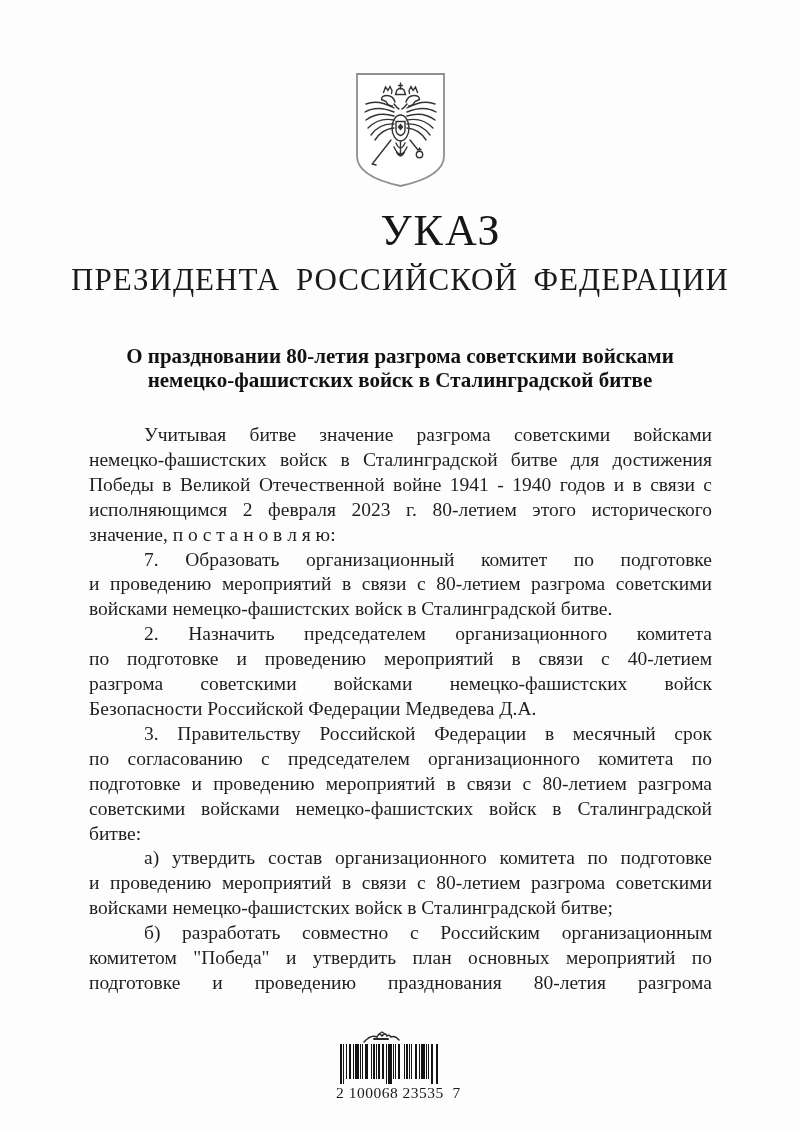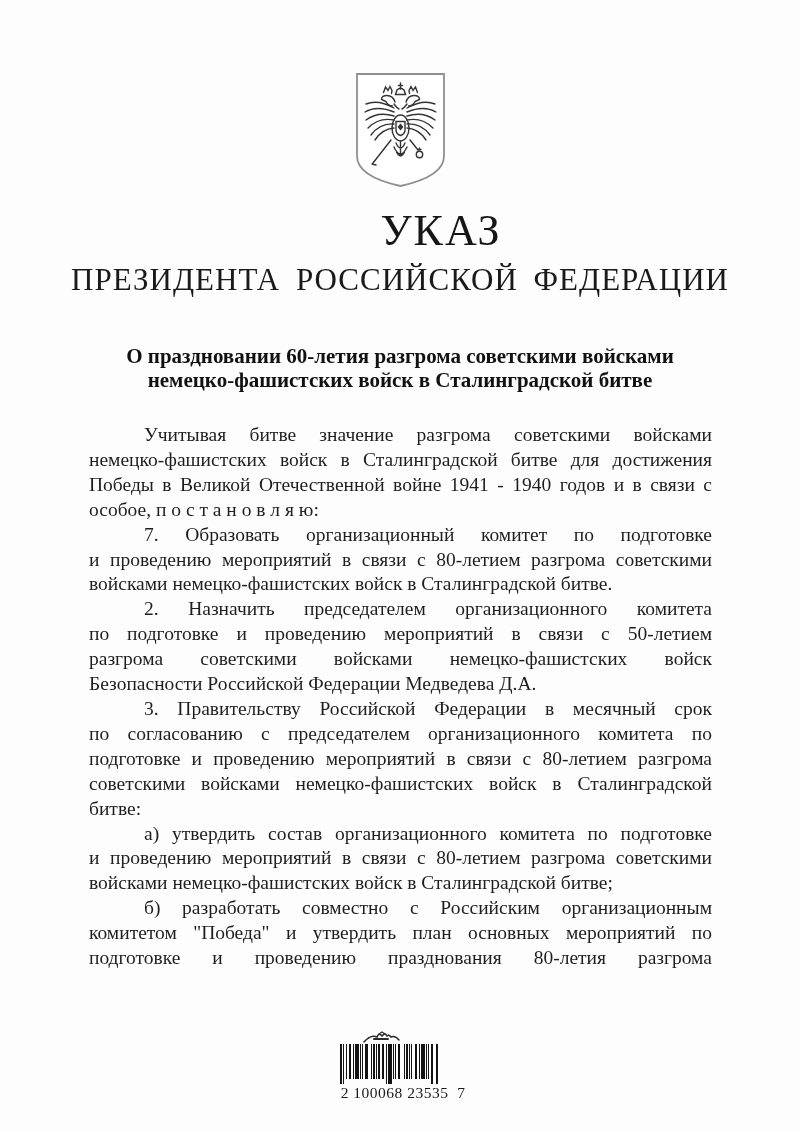--- a/index.html
+++ b/index.html
@@ -48,21 +48,20 @@
   .para { margin: 0; }
   .line {
     text-align: justify;
     text-align-last: justify;
     white-space: normal;
   }
   .line.first { padding-left: 55px; }
   .line.last { text-align-last: left; }
   .barcode-block {
     position: absolute; left: 336px; top: 1030px; width: 134px;
-    text-align: center;
   }
   .barcode-emblem { height: 14px; margin-left: 24px; width: 42px; display: block; }
   .barcode-bars {
     display: flex; align-items: flex-start; height: 40px;
     padding-left: 4px;
   }
   .bar { display: inline-block; height: 35px; background: #141414; flex: none; }
   .bar.tall { height: 40px; }
   .barcode-number {
     font-size: 15.5px; letter-spacing: 0.5px; margin-top: 0px;
@@ -96,39 +95,40 @@
         <path d="M44 72 q4.5 10 9 0 M42 76 q6.5 14 13 0 M44.5 81 q4 8 8 0 M48.5 70 v14"></path>
       </g>
     </svg>
   </div>
 
   <div class="decree-title">УКАЗ</div>
 
   <div class="decree-issuer">ПРЕЗИДЕНТА РОССИЙСКОЙ ФЕДЕРАЦИИ</div>
 
   <div class="decree-subject">
-    <div>О праздновании 60-летия разгрома советскими войсками</div>
+    <div>О праздновании 80-летия разгрома советскими войсками</div>
     <div>немецко-фашистских войск в Сталинградской битве</div>
   </div>
 
   <div class="doc-body">
       <div class="para">
         <div class="line first">Учитывая битве значение разгрома советскими войсками</div>
         <div class="line">немецко-фашистских войск в Сталинградской битве для достижения</div>
         <div class="line">Победы в Великой Отечественной войне 1941 - 1940 годов и в связи с</div>
-        <div class="line last">особое, п о с т а н о в л я ю:</div>
+        <div class="line">исполняющимся 2 февраля 2023 г. 80-летием этого исторического</div>
+        <div class="line last">значение, п о с т а н о в л я ю:</div>
       </div>
       <div class="para">
         <div class="line first">7. Образовать организационный комитет по подготовке</div>
         <div class="line">и проведению мероприятий в связи с 80-летием разгрома советскими</div>
         <div class="line last">войсками немецко-фашистских войск в Сталинградской битве.</div>
       </div>
       <div class="para">
         <div class="line first">2. Назначить председателем организационного комитета</div>
-        <div class="line">по подготовке и проведению мероприятий в связи с 50-летием</div>
+        <div class="line">по подготовке и проведению мероприятий в связи с 40-летием</div>
         <div class="line">разгрома советскими войсками немецко-фашистских войск</div>
         <div class="line last">Безопасности Российской Федерации Медведева Д.А.</div>
       </div>
       <div class="para">
         <div class="line first">3. Правительству Российской Федерации в месячный срок</div>
         <div class="line">по согласованию с председателем организационного комитета по</div>
         <div class="line">подготовке и проведению мероприятий в связи с 80-летием разгрома</div>
         <div class="line">советскими войсками немецко-фашистских войск в Сталинградской</div>
         <div class="line last">битве:</div>
       </div>

